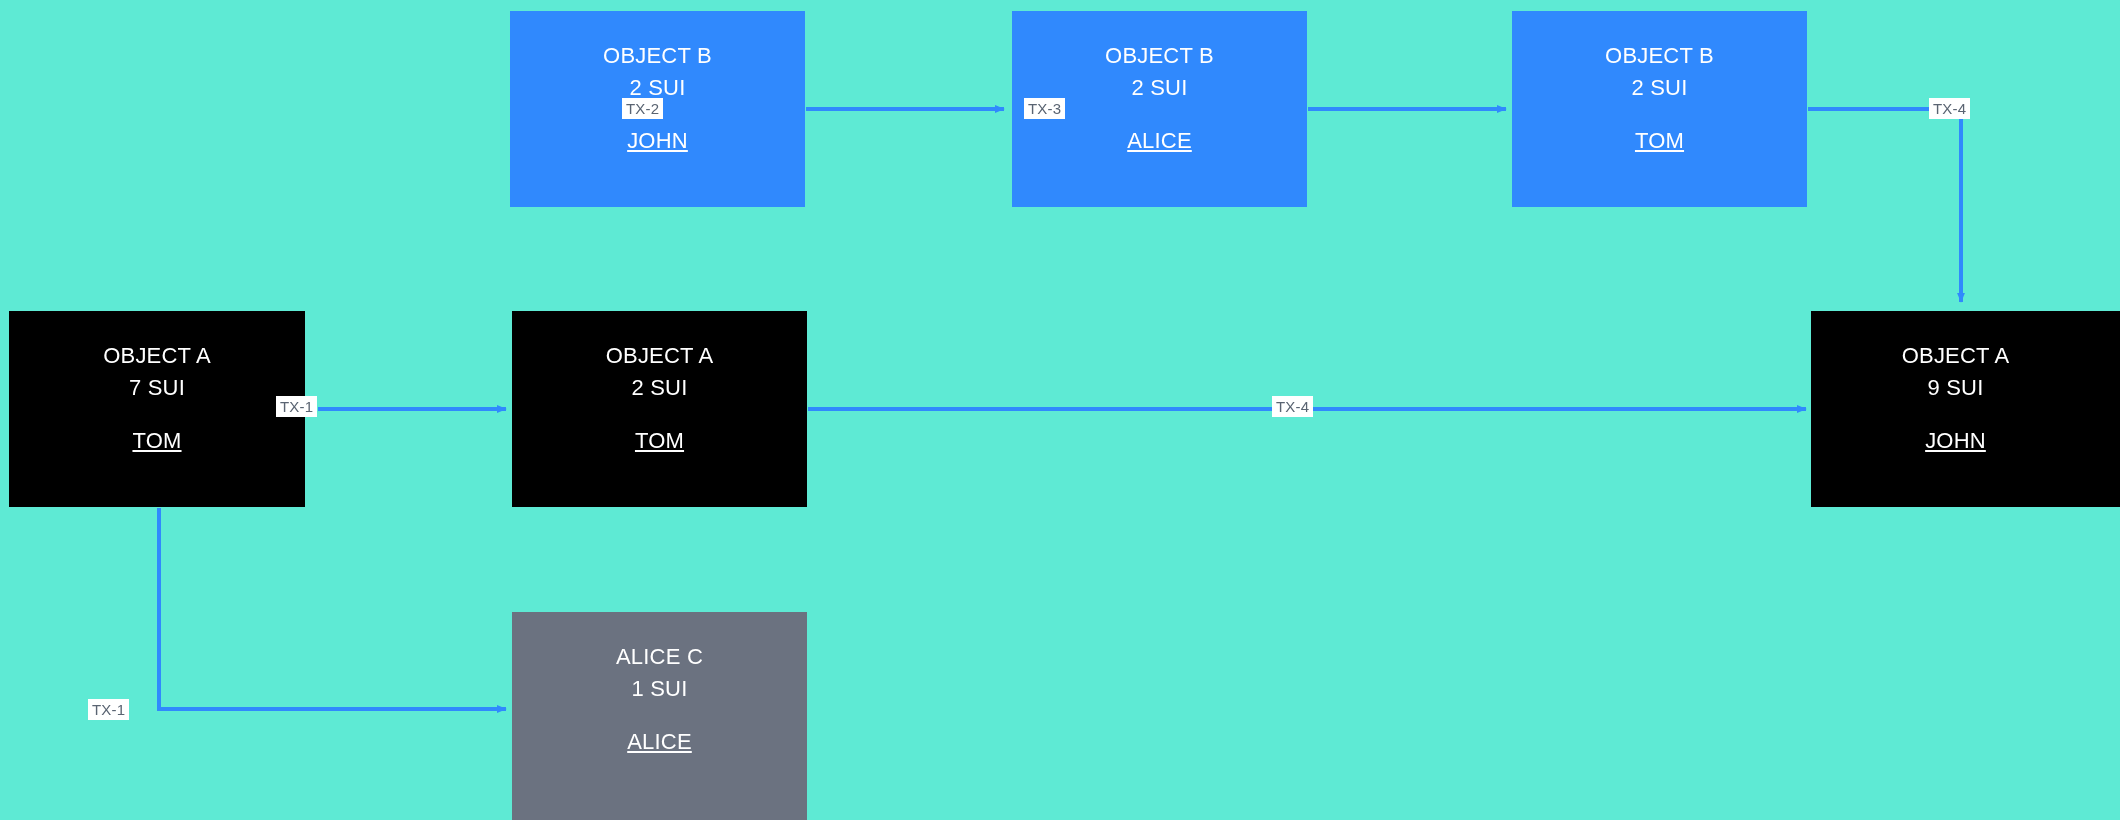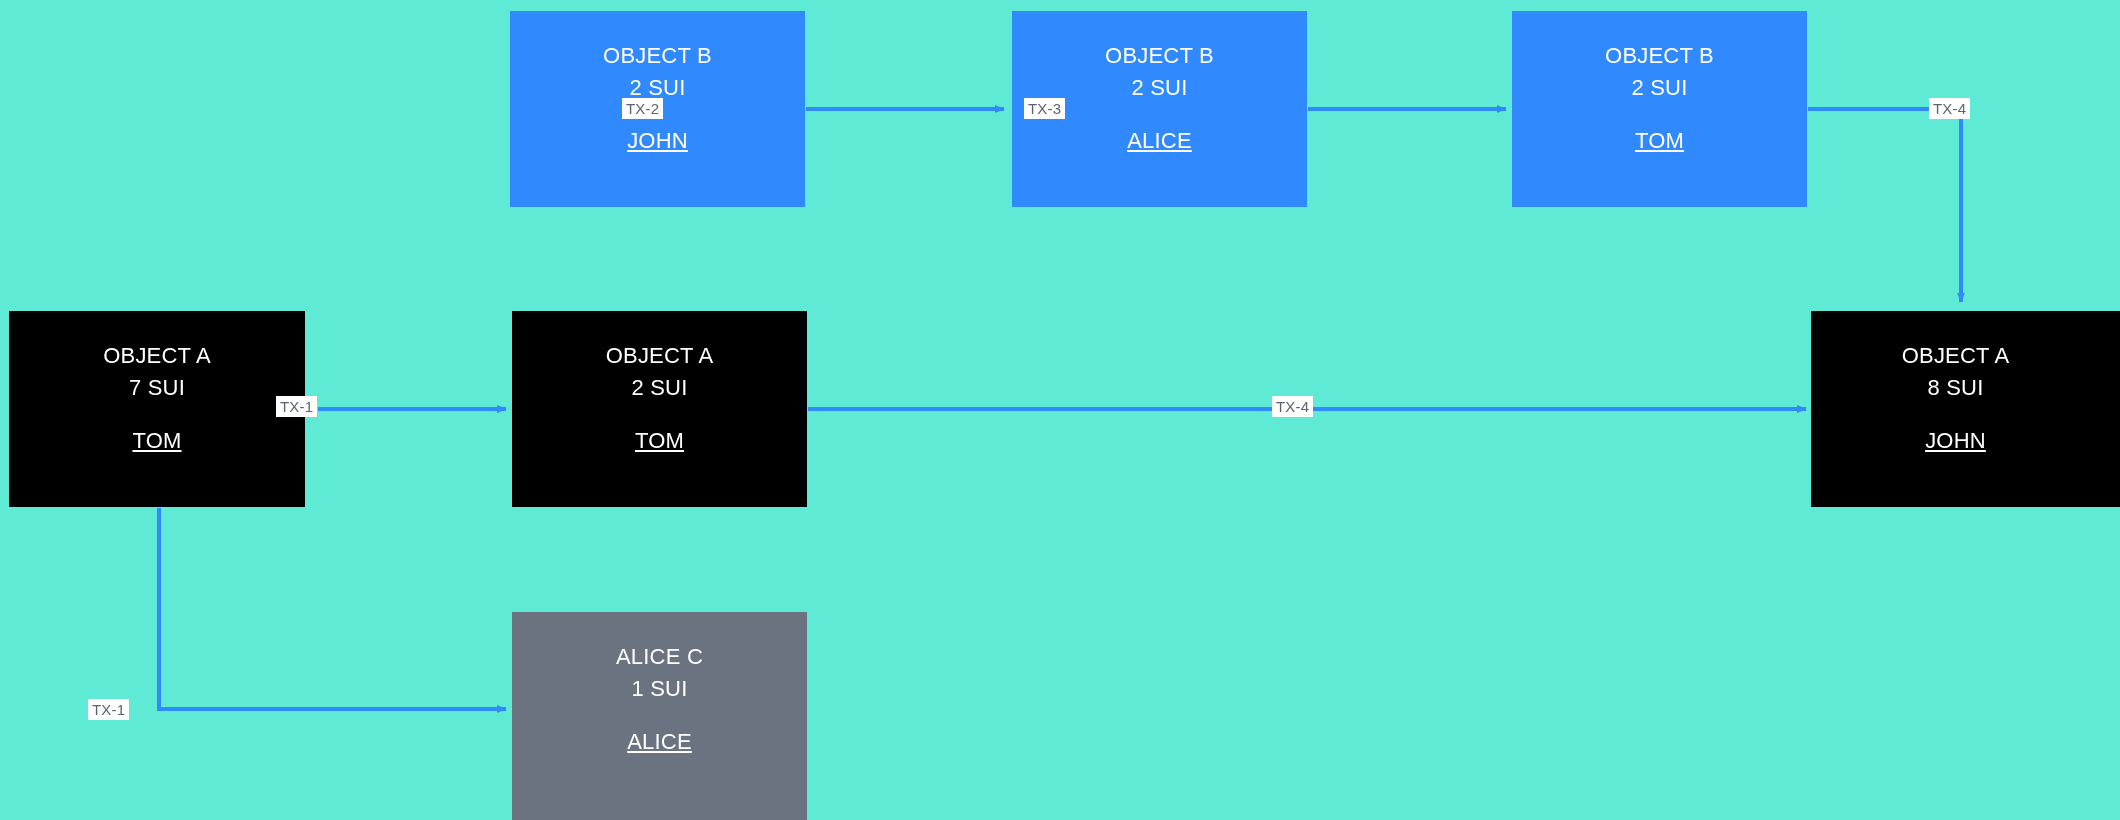--- a/index.html
+++ b/index.html
@@ -125,21 +125,21 @@
   </div>
 
   <div class="node" style="left:512px; top:311px; width:295px; height:196px; background:#000000;">
     <div class="line l-title">OBJECT A</div>
     <div class="line l-amount">2 SUI</div>
     <div class="line l-owner">TOM</div>
   </div>
 
   <div class="node" style="left:1811px; top:311px; width:310px; height:196px; background:#000000;">
     <div class="line l-title" style="width:289px;">OBJECT A</div>
-    <div class="line l-amount" style="width:289px;">8 SUI</div>
+    <div class="line l-amount" style="width:289px;">9 SUI</div>
     <div class="line l-owner" style="width:289px;">JOHN</div>
   </div>
 
   <div class="node" style="left:512px; top:612px; width:295px; height:208px; background:#6b7280;">
     <div class="line l-title">ALICE C</div>
     <div class="line l-amount">1 SUI</div>
     <div class="line l-owner">ALICE</div>
   </div>
 
   <div class="edge-label" style="left:276px; top:396px;">TX-1</div>

